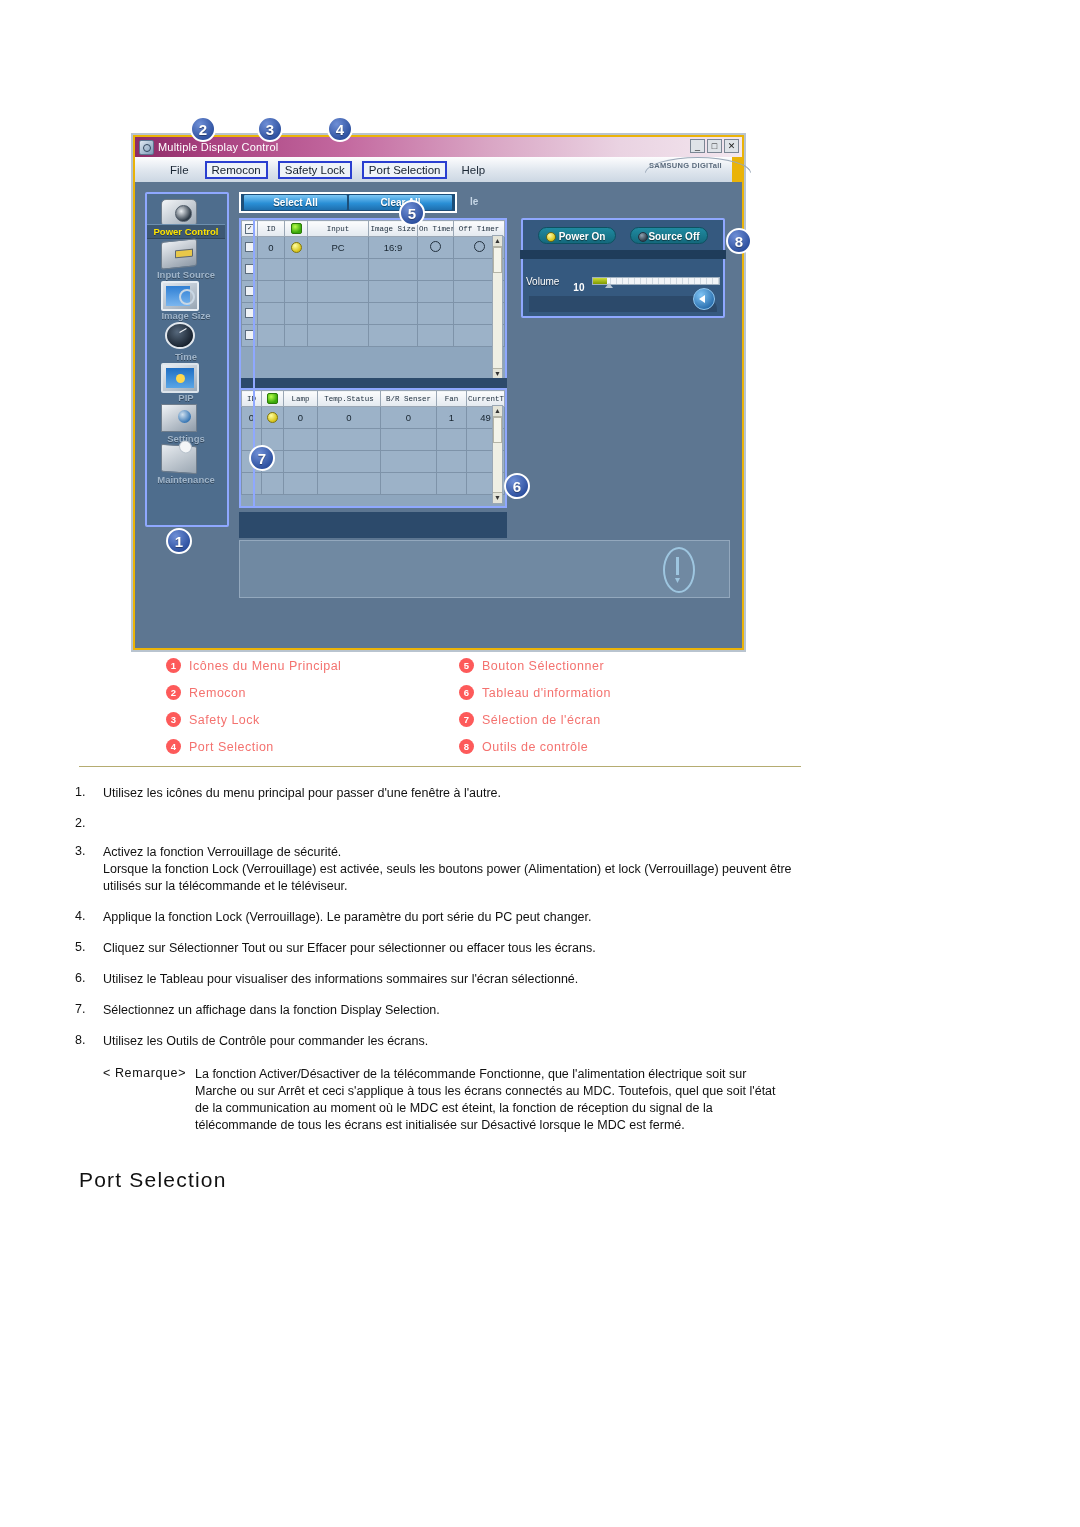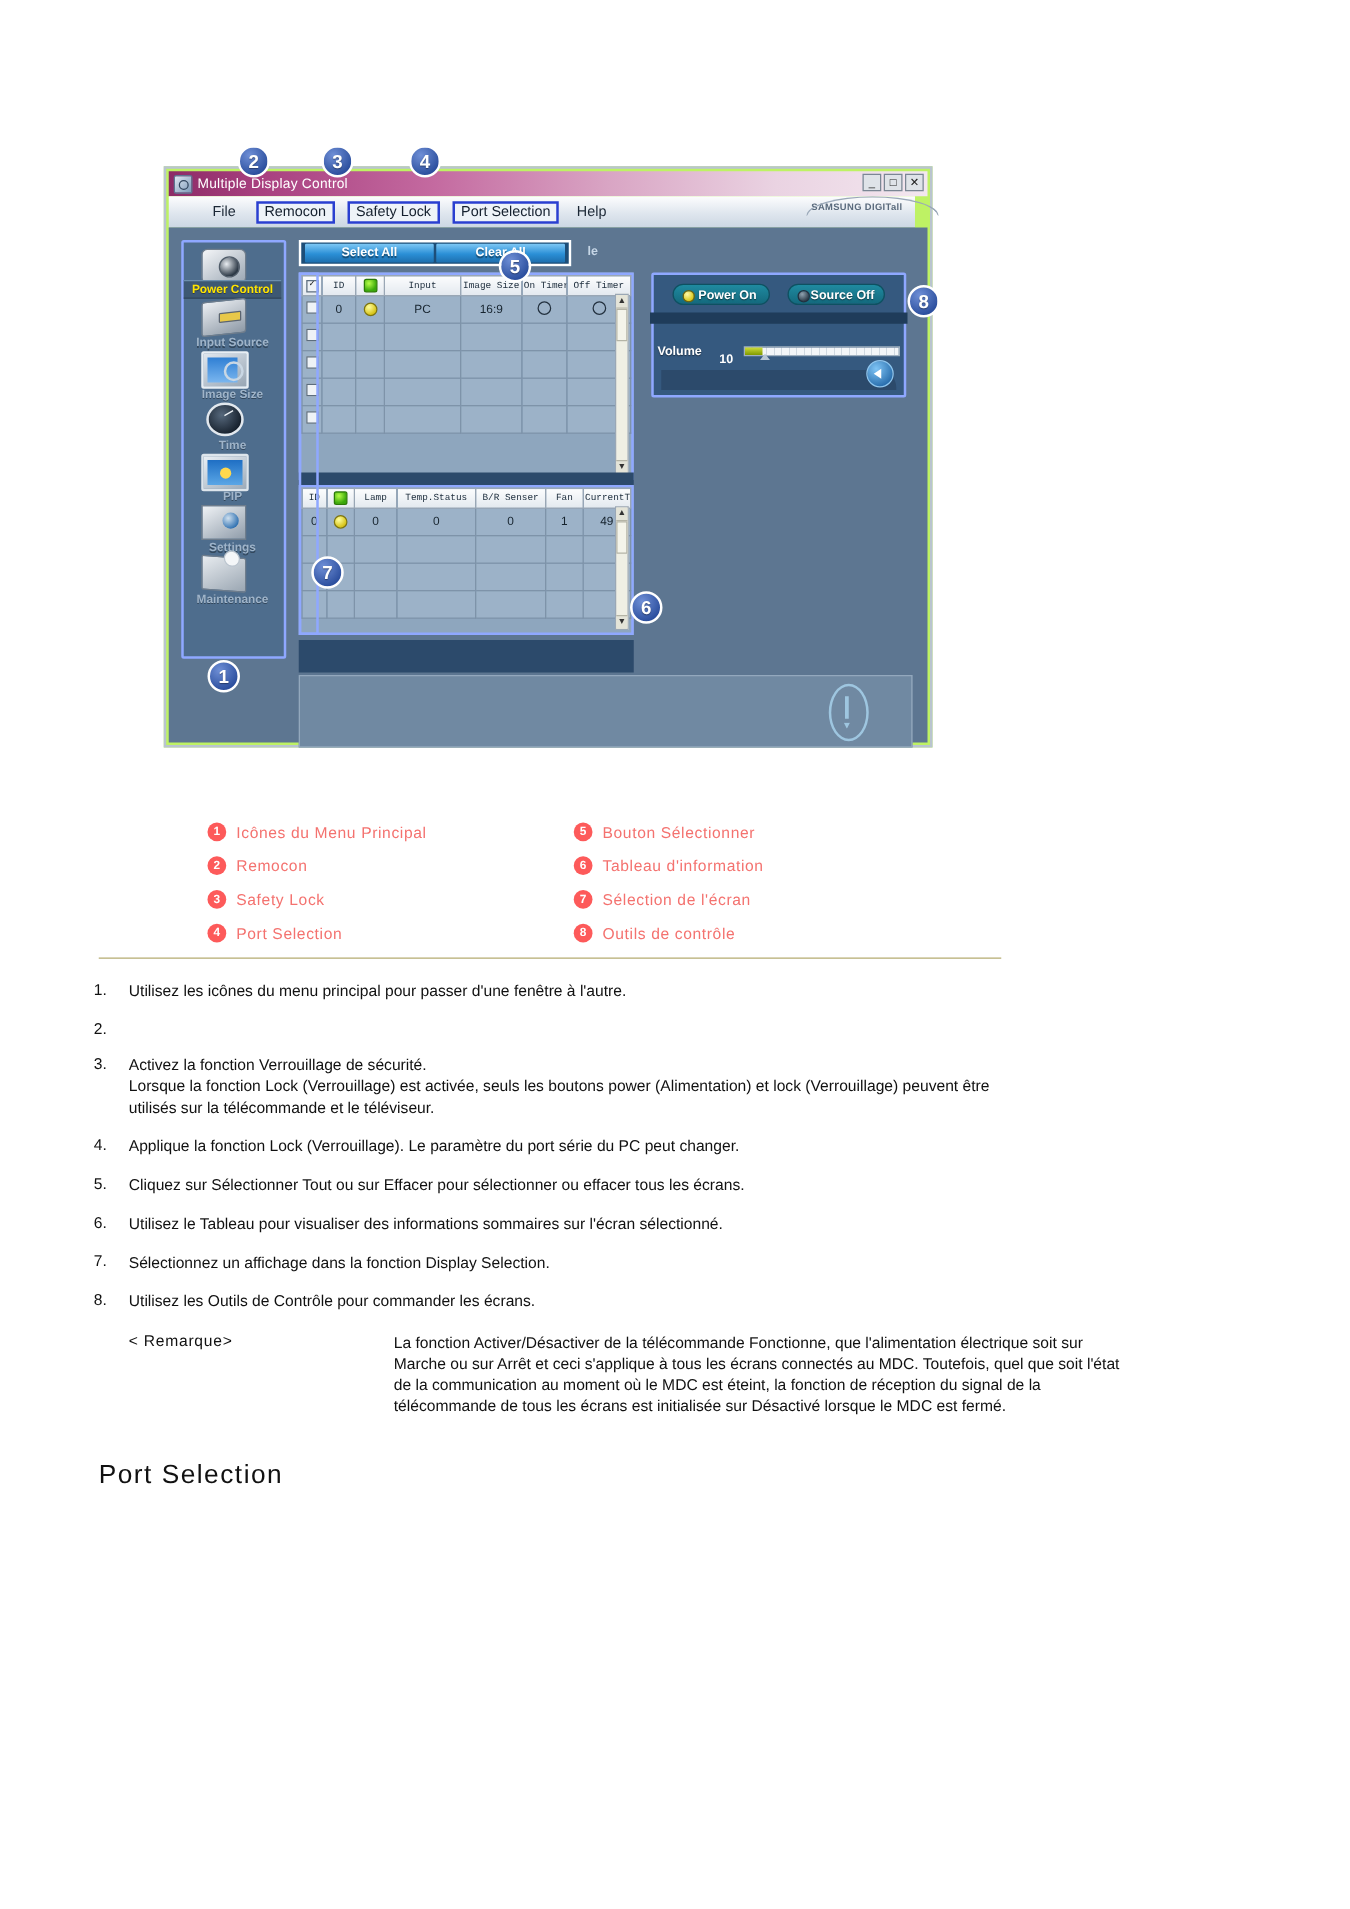--- a/index.html
+++ b/index.html
@@ -4,22 +4,22 @@
 <style>
   html,body{margin:0;padding:0;}
   body{
     width:1080px;height:1527px;background:#ffffff;
     font-family:"Liberation Sans", sans-serif;
     color:#000;position:relative;overflow:hidden;
   }
   
   .shot{position:absolute;left:131px;top:133px;width:615px;height:465px;}
   .appwin{
-    position:absolute;left:0;top:0;width:615px;height:465px;
-    background:#bef264;border:2px solid #b9c4cf;box-sizing:border-box;
+    position:absolute;left:0;top:0;width:615px;height:519px;
+    background:#eab308;border:2px solid #b9c4cf;box-sizing:border-box;
   }
   .titlebar{
     position:absolute;left:2px;top:2px;right:2px;height:20px;
     background:linear-gradient(to right,#8c2b66 0%,#a8407f 12%,#c46aa0 35%,#d9a5c4 58%,#ead3e2 80%,#f3e7ef 100%);
     display:flex;align-items:center;
   }
   .titlebar .tb-ico{
     width:13px;height:13px;margin-left:4px;margin-right:4px;
     background:linear-gradient(135deg,#dfe8f2,#7d9ab8);
     border:1px solid #5d7691;border-radius:2px;position:relative;flex:0 0 auto;
@@ -143,21 +143,21 @@
     width:78px;height:17px;border-radius:9px;background:linear-gradient(to bottom,#1f8aa0,#14697d);
     color:#fff;font-size:10px;font-weight:bold;line-height:17px;text-align:center;
     text-shadow:0 1px 1px rgba(0,0,0,.55);position:relative;padding-left:10px;box-sizing:border-box;
     border:1px solid #0e5161;
   }
   .pbtn .led{position:absolute;left:7px;top:4px;width:8px;height:8px;border-radius:50%;
     background:radial-gradient(circle at 35% 30%,#fff9a8,#d9c81c 70%);border:1px solid #6d6410;}
   .pbtn.off .led{background:radial-gradient(circle at 35% 30%,#8fa2b0,#33424f 70%);border-color:#223140;}
   .vol-sep{height:9px;background:#1f3c5a;margin:6px -6px 0 -6px;}
   .vol-row{display:flex;align-items:center;margin-top:10px;}
-  .vol-lbl{font-size:10px;color:#ffffff;font-weight:bold;text-shadow:0 1px 1px rgba(0,0,0,.5);}
+  .vol-lbl{font-size:10px;color:#ffffff;font-weight:normal;text-shadow:0 1px 1px rgba(0,0,0,.5);}
   .vol-val{font-size:10px;color:#ffffff;font-weight:bold;margin-left:14px;margin-top:13px;}
   .vol-track{flex:1;height:6px;margin-left:8px;background:repeating-linear-gradient(to right,#f2f5f8 0 5px,#cfd8e0 5px 6px);
     border:1px solid #9fb0c0;position:relative;}
   .vol-fill{position:absolute;left:0;top:0;bottom:0;width:14px;background:linear-gradient(#cddc39,#7f9900);}
   .vol-thumb{position:absolute;left:12px;top:5px;width:0;height:0;border-left:4px solid transparent;border-right:4px solid transparent;border-bottom:5px solid #b7c6d4;}
   .spk{position:absolute;right:8px;bottom:6px;width:20px;height:20px;border-radius:50%;
     background:radial-gradient(circle at 35% 30%,#7fc4f5,#2a6fae 75%);border:1px solid #8fc6ef;}
   .spk:after{content:"";position:absolute;left:5px;top:6px;width:0;height:0;border-top:4px solid transparent;border-bottom:4px solid transparent;border-right:6px solid #ffffff;}
   .tools-cut{position:absolute;left:6px;right:6px;bottom:4px;height:16px;background:#2c4a6b;
     border-top-right-radius:14px;}
@@ -191,21 +191,21 @@
   }
   .ltext{margin-left:8px;font-size:12.5px;color:#f4726f;letter-spacing:.5px;white-space:nowrap;}
 
   hr.rule{position:absolute;left:79px;top:766px;width:722px;height:0;border:none;border-top:1px solid #b5ac71;margin:0;}
 
   
   .steps{position:absolute;left:75px;top:785px;width:830px;}
   .step{display:flex;margin-bottom:14px;}
   .step .num{width:28px;flex:0 0 auto;font-size:12.5px;color:#111;}
   .step .txt{font-size:12.5px;color:#111;line-height:17px;}
-  .note{display:flex;margin-top:16px;justify-content:space-between;}
+  .note{display:flex;margin-top:16px;}
   .note .ntitle{width:120px;flex:0 0 auto;font-size:12.5px;color:#111;letter-spacing:.6px;padding-left:28px;box-sizing:border-box;}
   .note .ntxt{font-size:12.5px;color:#111;line-height:17px;width:590px;}
 
   .pagetitle{position:absolute;left:79px;top:1168px;font-size:21px;color:#111;letter-spacing:1.2px;}
 </style>
 </head>
 <body>
 
 <div class="shot">
   <div class="appwin">

